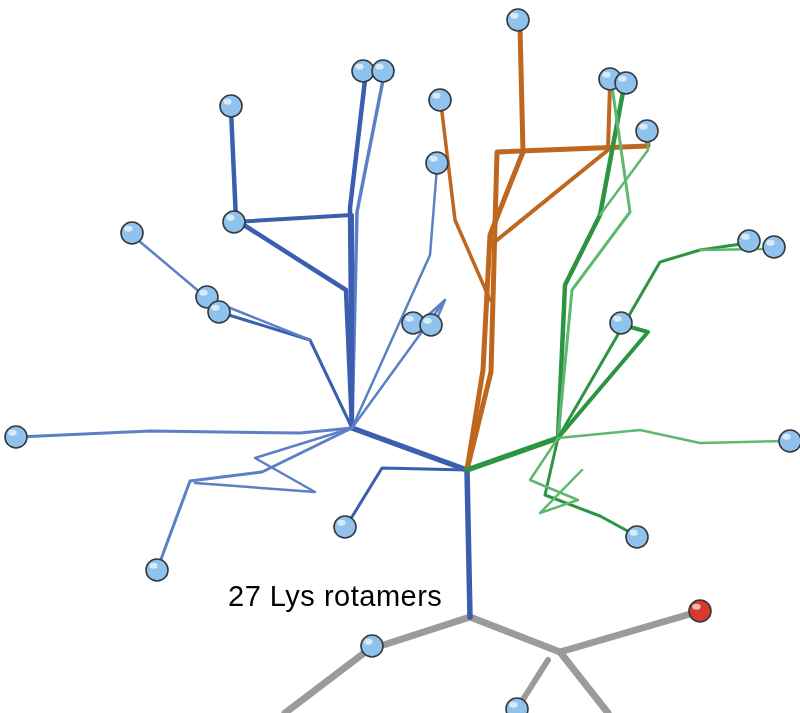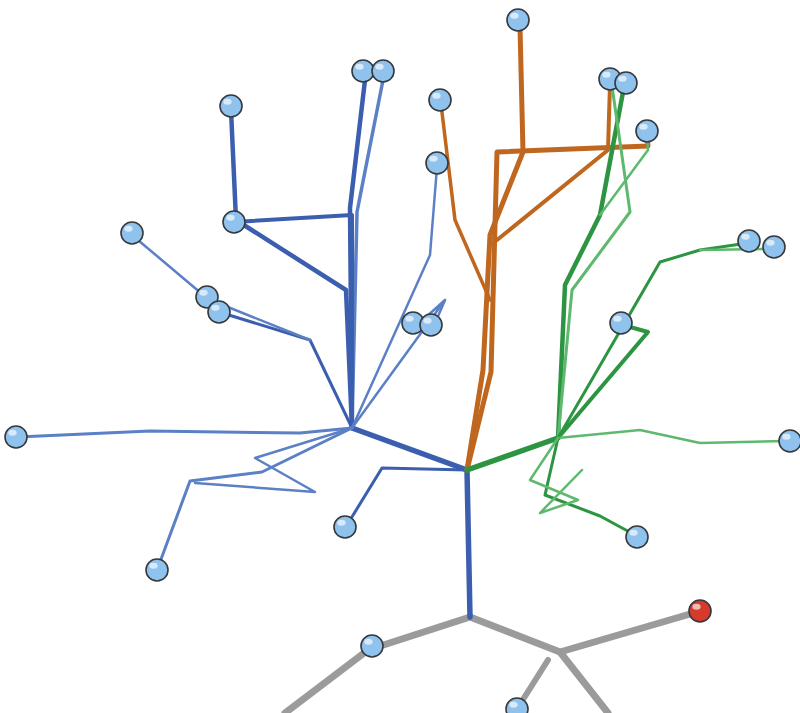--- a/index.html
+++ b/index.html
@@ -169,13 +169,14 @@
       </g>
       <g>
         <circle cx="517" cy="709" r="11" fill="#8fc3ee" stroke="#35393d" stroke-width="1.6"></circle>
         <ellipse cx="513.48" cy="704.82" rx="4.18" ry="2.97" fill="rgba(255,255,255,0.65)"></ellipse>
       </g>
       <g>
         <circle cx="700" cy="611" r="11" fill="#d53a2c" stroke="#35393d" stroke-width="1.6"></circle>
         <ellipse cx="696.48" cy="606.82" rx="4.18" ry="2.97" fill="rgba(255,255,255,0.65)"></ellipse>
       </g>
     </svg>
+  <div class="rotamer-label">27 Lys rotamers</div>
 </div>
 
 </body></html>

